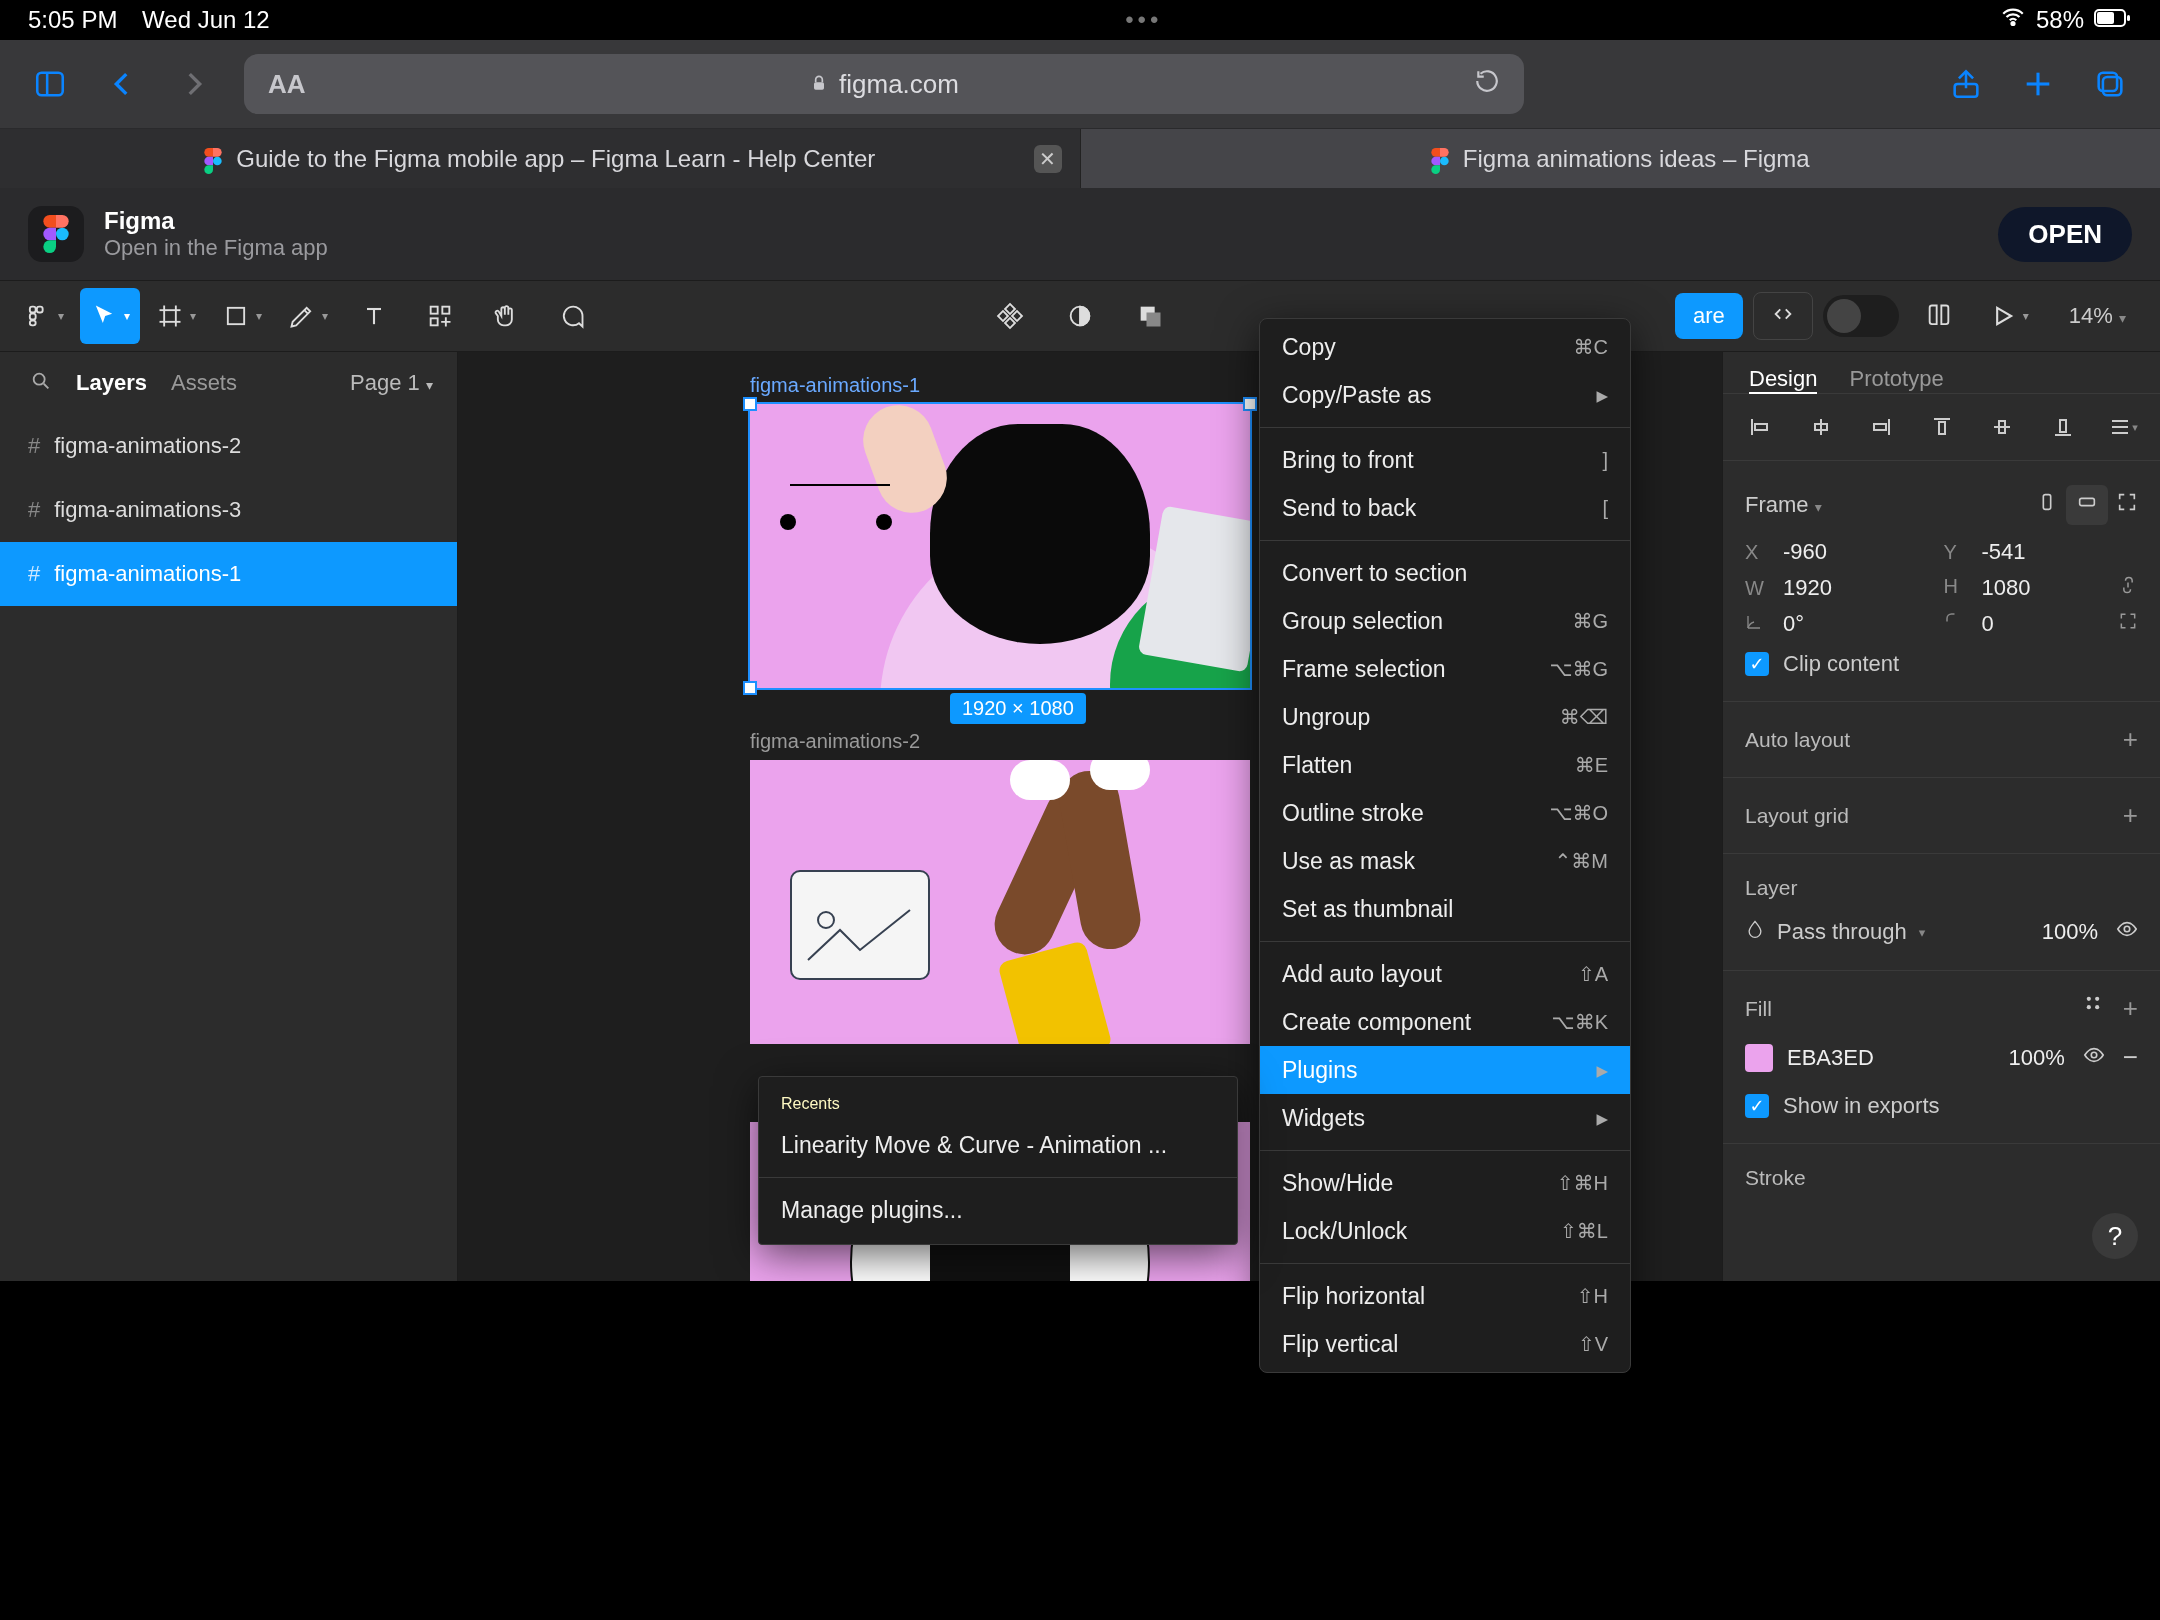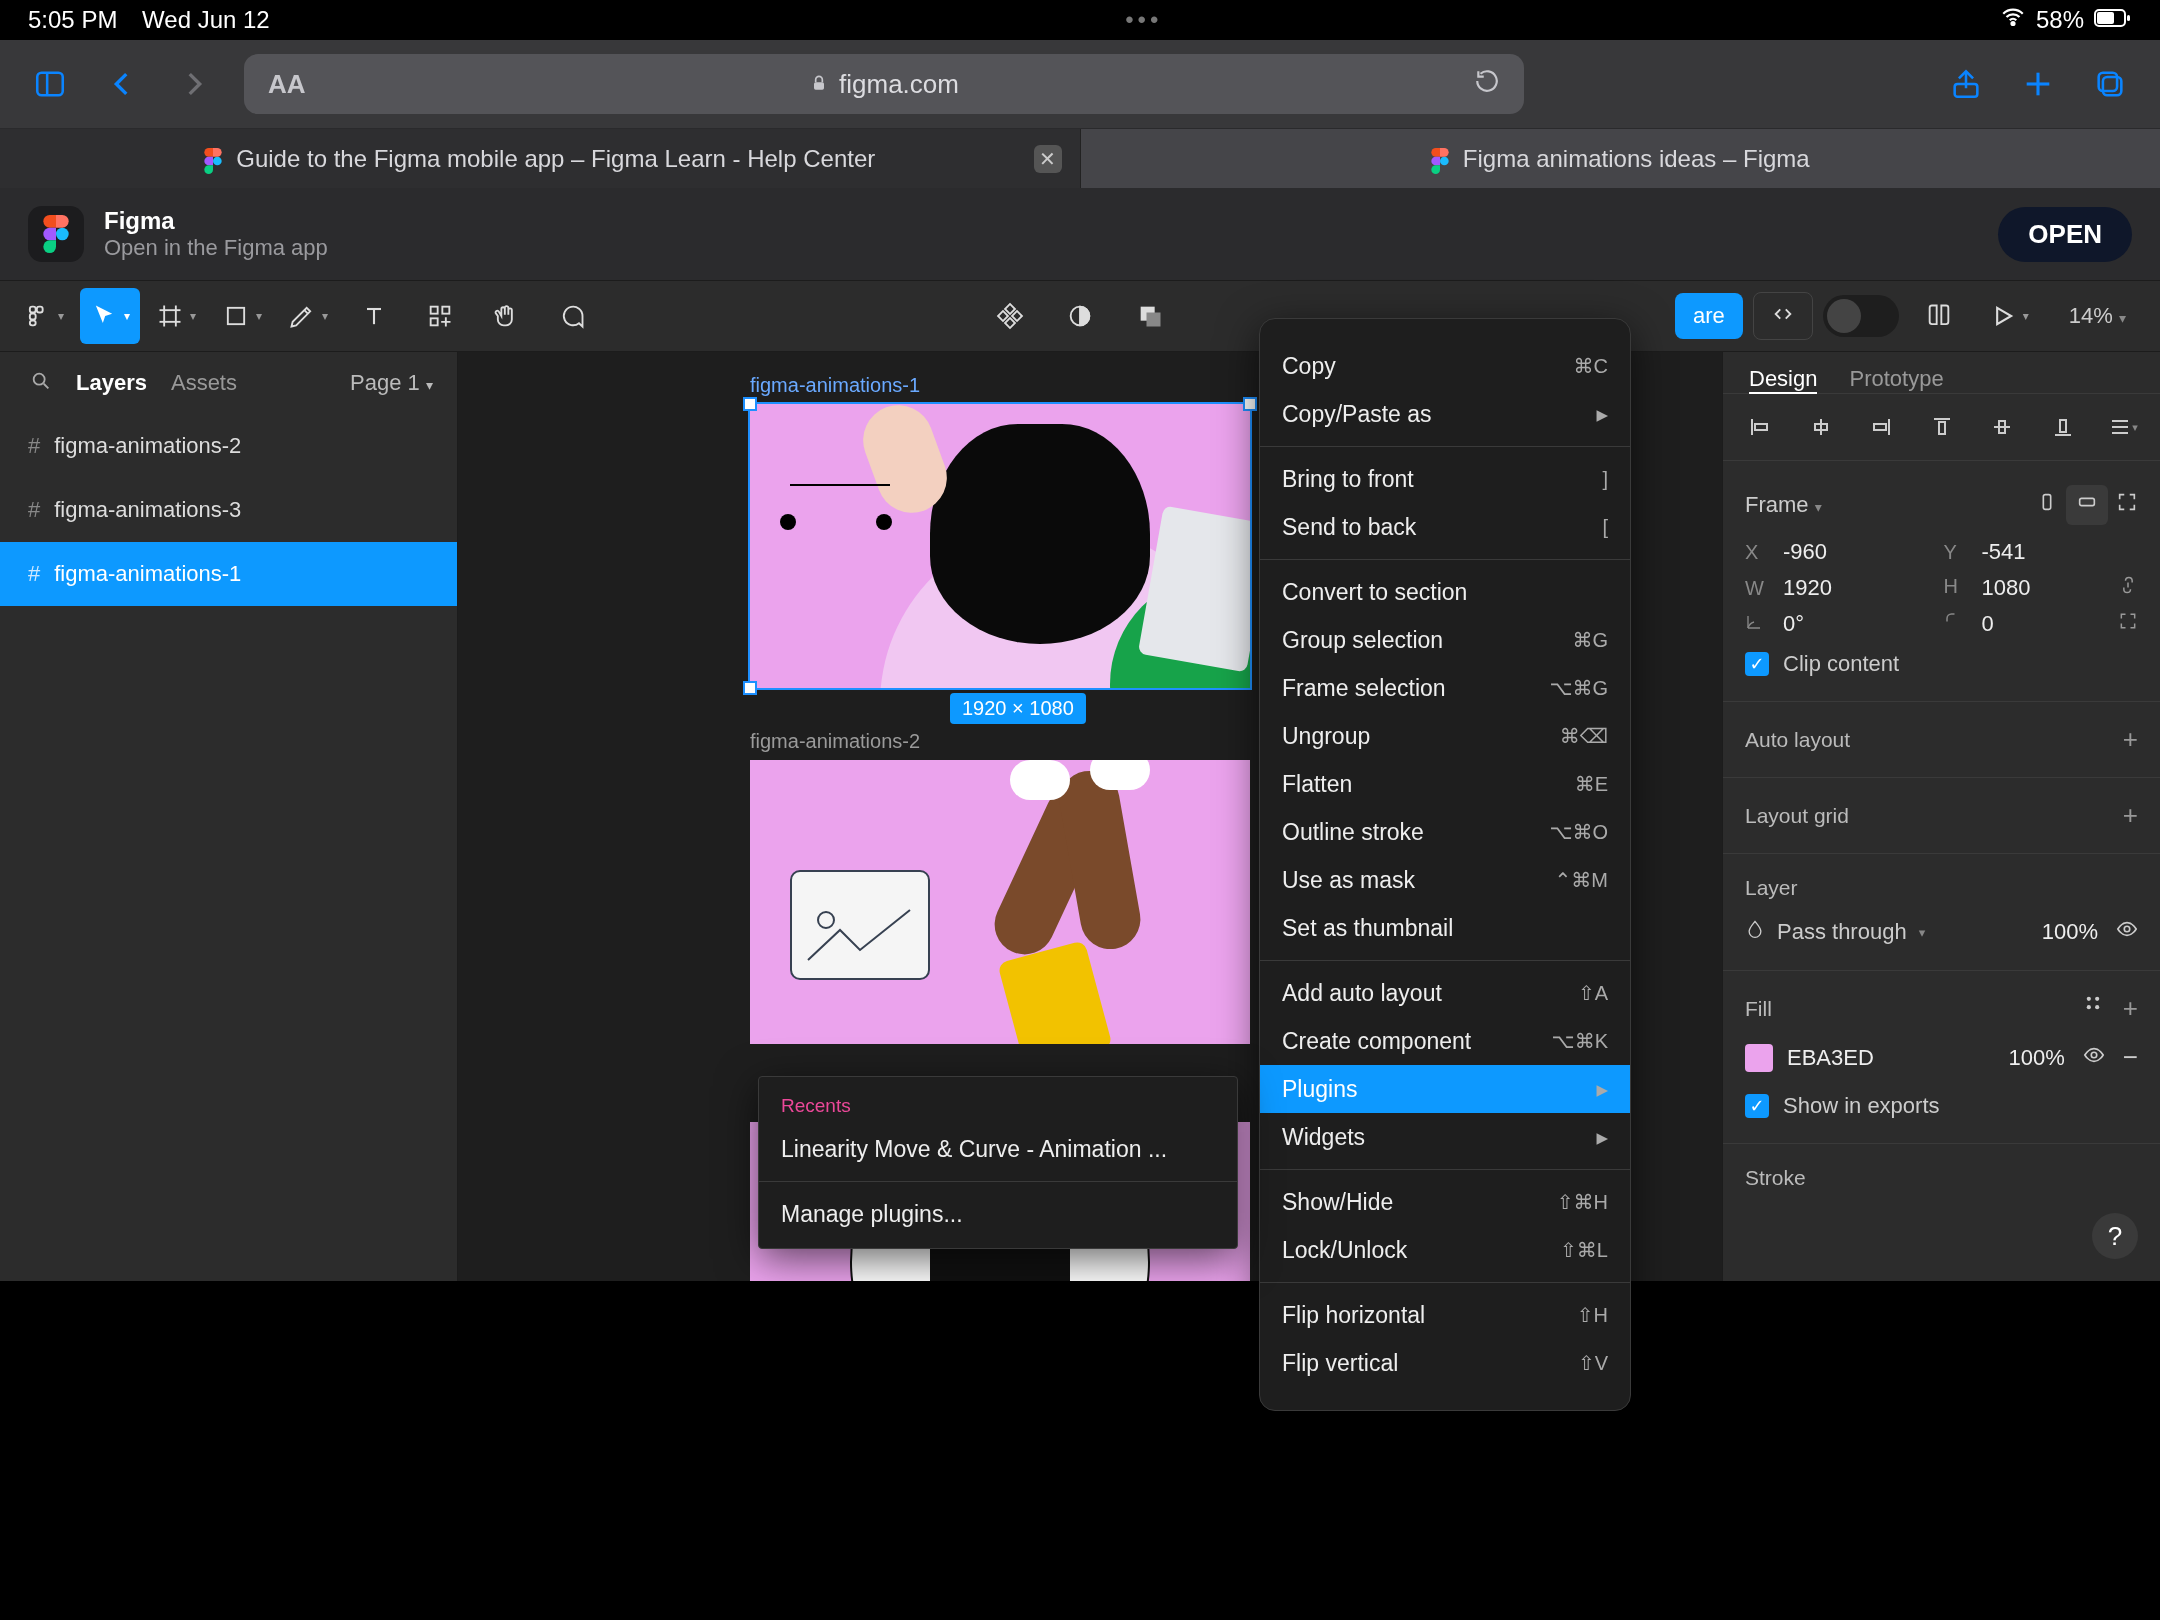--- a/index.html
+++ b/index.html
@@ -75,26 +75,26 @@
 .rp-grid{display:grid;grid-template-columns:1fr 1fr;gap:10px 4px;padding:4px 22px;}
 .rp-cell{display:flex;align-items:center;gap:12px;}
 .rp-lbl{color:#888;font-size:20px;width:26px;}
 .rp-val{color:#eee;font-size:22px;}
 .rp-dd{background:#3a3a3a;border-radius:6px;padding:6px 10px;}
 .cbox{width:24px;height:24px;border-radius:4px;background:#0d99ff;display:flex;align-items:center;justify-content:center;color:#fff;font-size:18px;}
 .sectitle{display:flex;align-items:center;justify-content:space-between;padding:8px 22px;color:#bbb;font-size:21px;}
 .swatch{width:28px;height:28px;border-radius:4px;background:#eba3ed;}
 .plus{color:#999;font-size:26px;}
 
-.ctxmenu{position:absolute;width:372px;background:#1e1e1e;border:1px solid #3a3a3a;border-radius:16px;box-shadow:0 10px 40px rgba(0,0,0,.6);padding:23px 0;font-size:23px;}
+.ctxmenu{position:absolute;width:372px;background:#1e1e1e;border:1px solid #3a3a3a;border-radius:8px;box-shadow:0 10px 40px rgba(0,0,0,.6);padding:4px 0;font-size:23px;}
 .ctxitem{display:flex;align-items:center;justify-content:space-between;padding:8px 22px;color:#eee;height:48px;}
 .ctxitem.hl{background:#0d99ff;color:#fff;}
 .ctxitem .sc{color:#aaa;font-size:20px;}
 .ctxsep{height:1px;background:#3a3a3a;margin:8px 0;}
-.ctxhead{padding:8px 22px;color:#ec4899;font-size:19px;}
+.ctxhead{padding:8px 22px;color:#fef9c3;font-size:16px;}
 .ctxarrow{color:#aaa;}
 .submenu{position:absolute;width:480px;background:#1e1e1e;border:1px solid #3a3a3a;border-radius:4px;box-shadow:0 10px 40px rgba(0,0,0,.6);padding:10px 0;font-size:23px;}
 .help{position:absolute;right:22px;bottom:22px;width:46px;height:46px;border-radius:50%;background:#3a3a3a;color:#fff;display:flex;align-items:center;justify-content:center;font-size:26px;}
 
 .illus{position:absolute;inset:0;}
 .circle{position:absolute;border-radius:50%;}
 </style>
 </head>
 <body>
 

